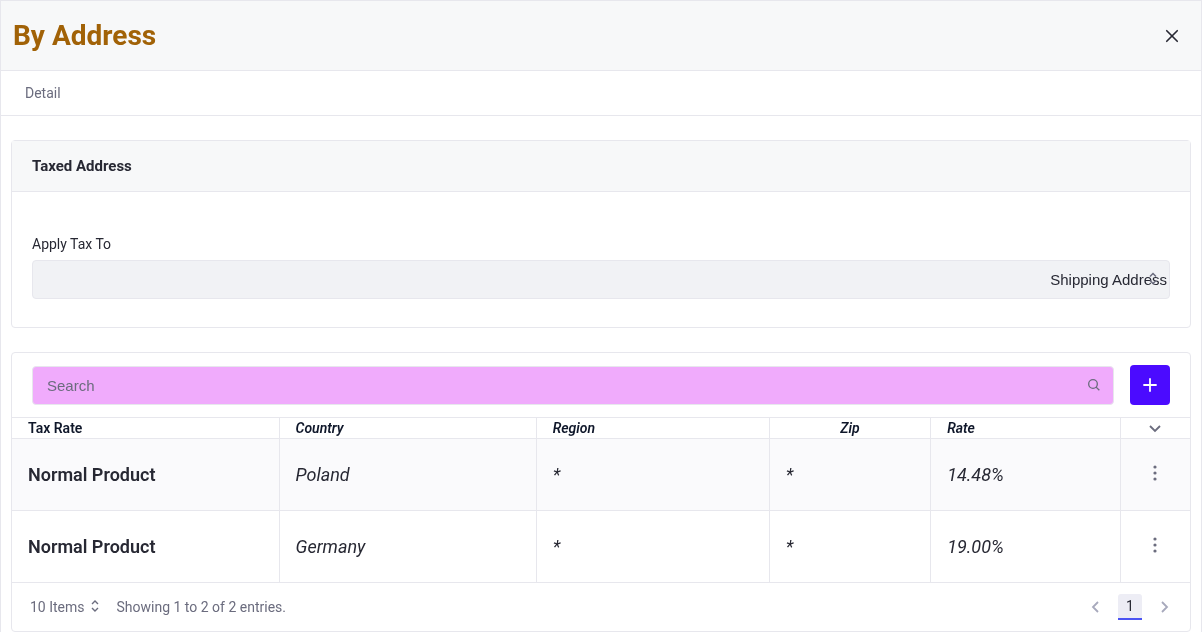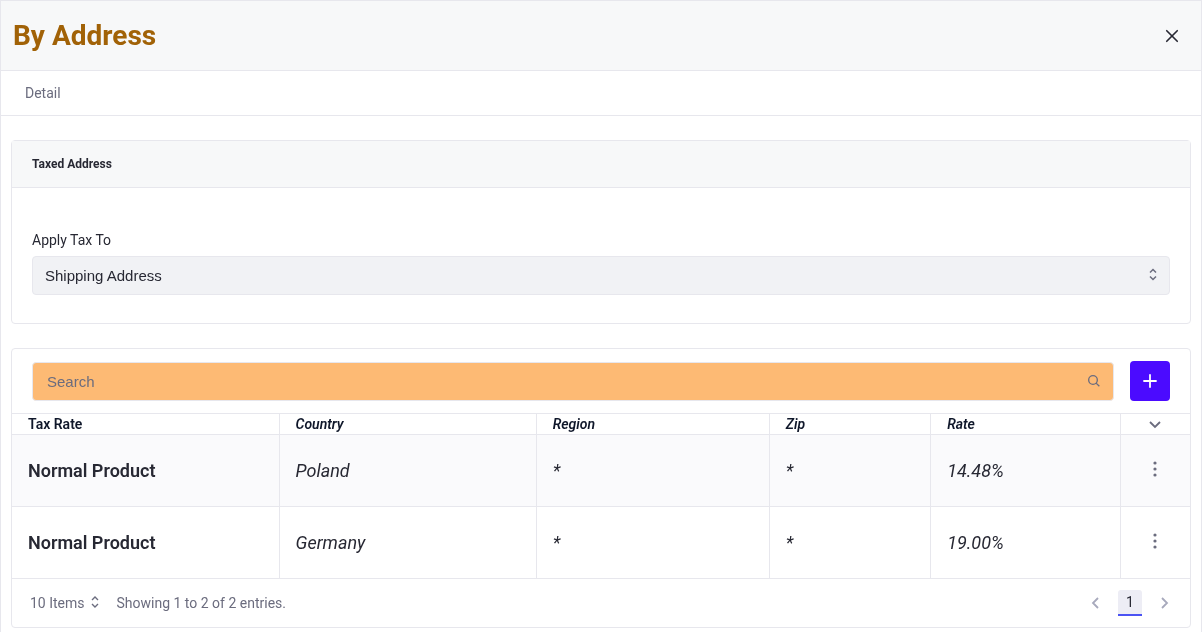--- a/index.html
+++ b/index.html
@@ -68,43 +68,44 @@
     border: 1px solid #e7e7ed;
     border-radius: 4px;
     background: #fff;
     margin-bottom: 24px;
   }
   .card-header {
     padding: 16px 20px;
     background: #f7f8f9;
     border-bottom: 1px solid #e7e7ed;
     font-weight: 700;
-    font-size: 12px;
+    font-size: 15px;
   }
   .card-body { padding: 16px 20px 28px 20px; }
   .form-label {
     display: block;
     font-size: 14px;
     margin-bottom: 8px;
     color: #272833;
     margin-top: 28px;
   }
   .select {
     position: relative;
     width: 100%;
   }
   .select select {
     width: 100%;
-    padding: 10px 12px;
+    padding: 10px 2px;
     font-size: 15px;
     background: #f1f2f5;
     border: 1px solid #e7e7ed;
     border-radius: 4px;
     appearance: none;
     color: #272833;
+    text-align: right;
   }
   .select .caret {
     position: absolute;
     right: 12px;
     top: 50%;
     transform: translateY(-50%);
     pointer-events: none;
   }
   .table-card { border: 1px solid #e7e7ed; border-radius: 4px; }
   .table-toolbar {
@@ -114,21 +115,21 @@
     align-items: center;
   }
   .search-wrap {
     flex: 1;
     position: relative;
   }
   .search-input {
     width: 100%;
     padding: 10px 40px 10px 14px;
     font-size: 15px;
-    background: #fdba74;
+    background: #f0abfc;
     border: 1px solid #e7e7ed;
     border-radius: 4px;
     color: #272833;
   }
   .search-input::placeholder { color: #6b6c7e; }
   .search-icon-wrap {
     position: absolute;
     right: 12px;
     top: 50%;
     transform: translateY(-50%);
@@ -212,21 +213,21 @@
     display: flex; align-items: center; justify-content: center;
     background: #ededf5;
     border-bottom: 2px solid #4b53f3;
     border-radius: 3px 3px 0 0;
     color: #272833;
     font-size: 14px;
   }
   .col-taxrate { width: 268px; }
   .col-country { width: 258px; }
   .col-region { width: 234px; }
-  .col-zip { width: 162px; }
+  .col-zip { width: 162px; text-align: center; }
   .col-rate { width: 190px; }
 </style>
 </head>
 <body>
 
 <div class="modal">
   <div class="modal-header">
     <div class="modal-title">By Address</div>
     <button class="close-btn">
       <svg viewBox="0 0 24 24" fill="none" stroke="#272833" stroke-width="2.2" stroke-linecap="round">

